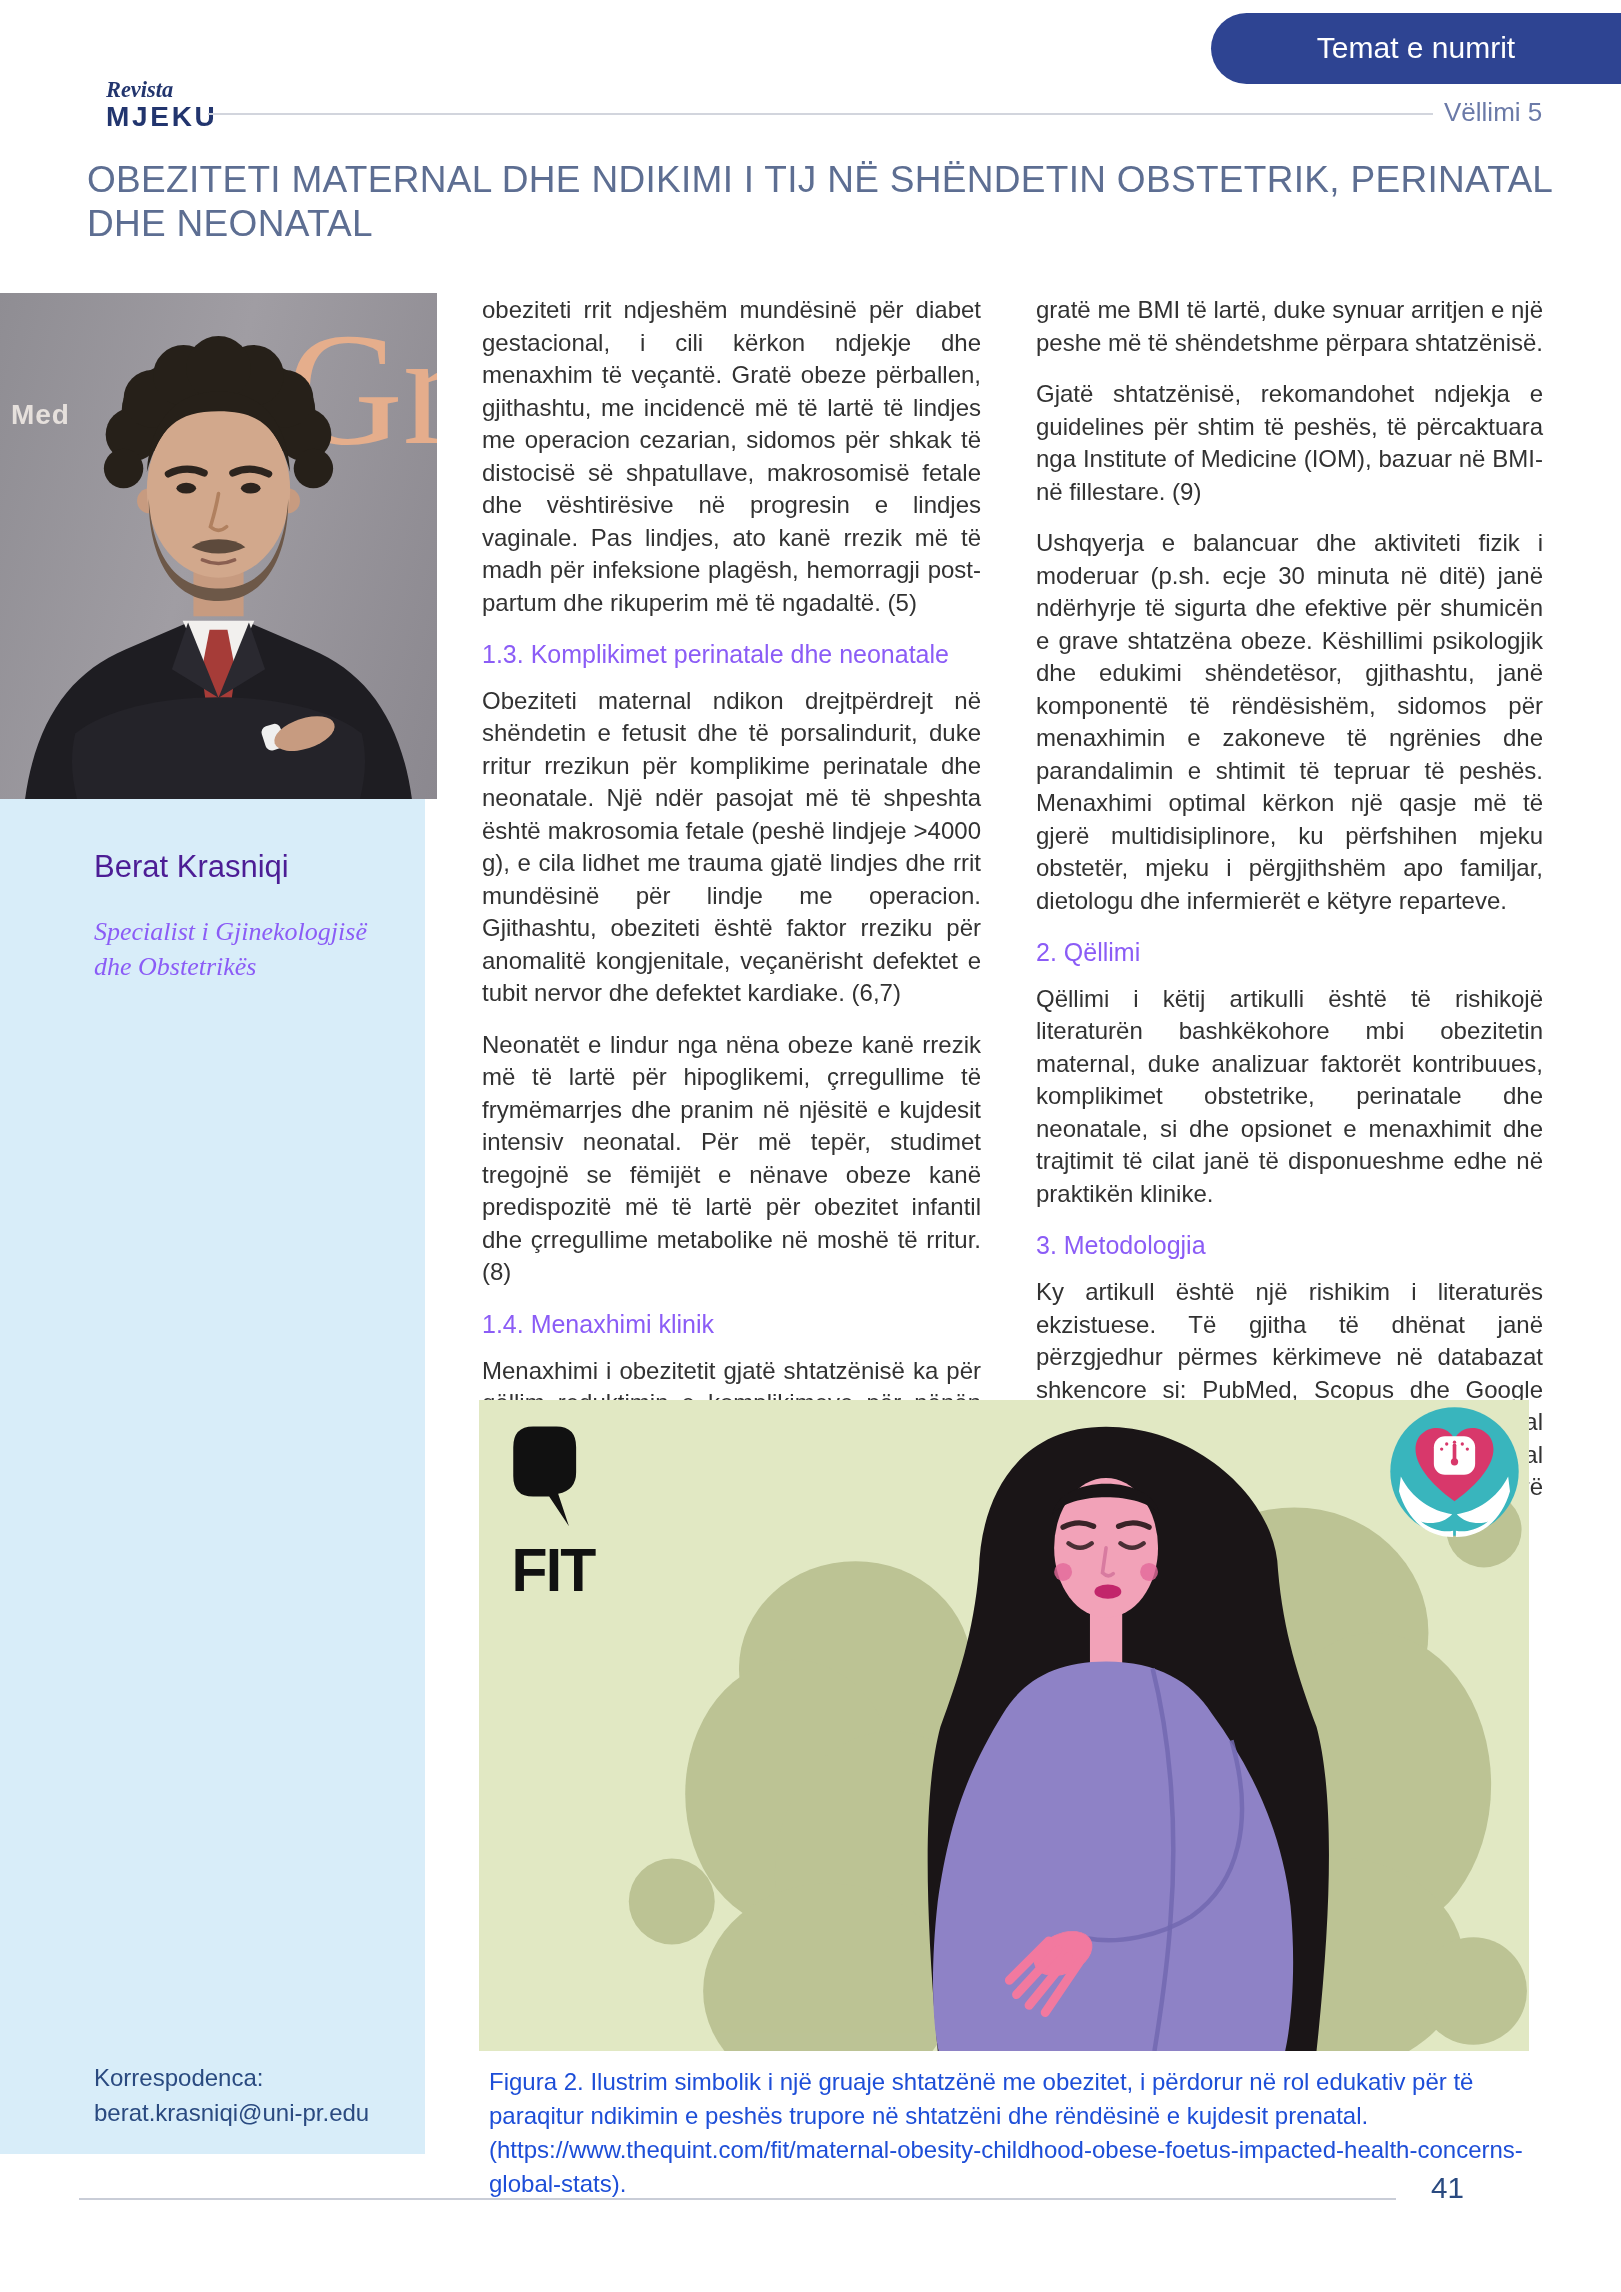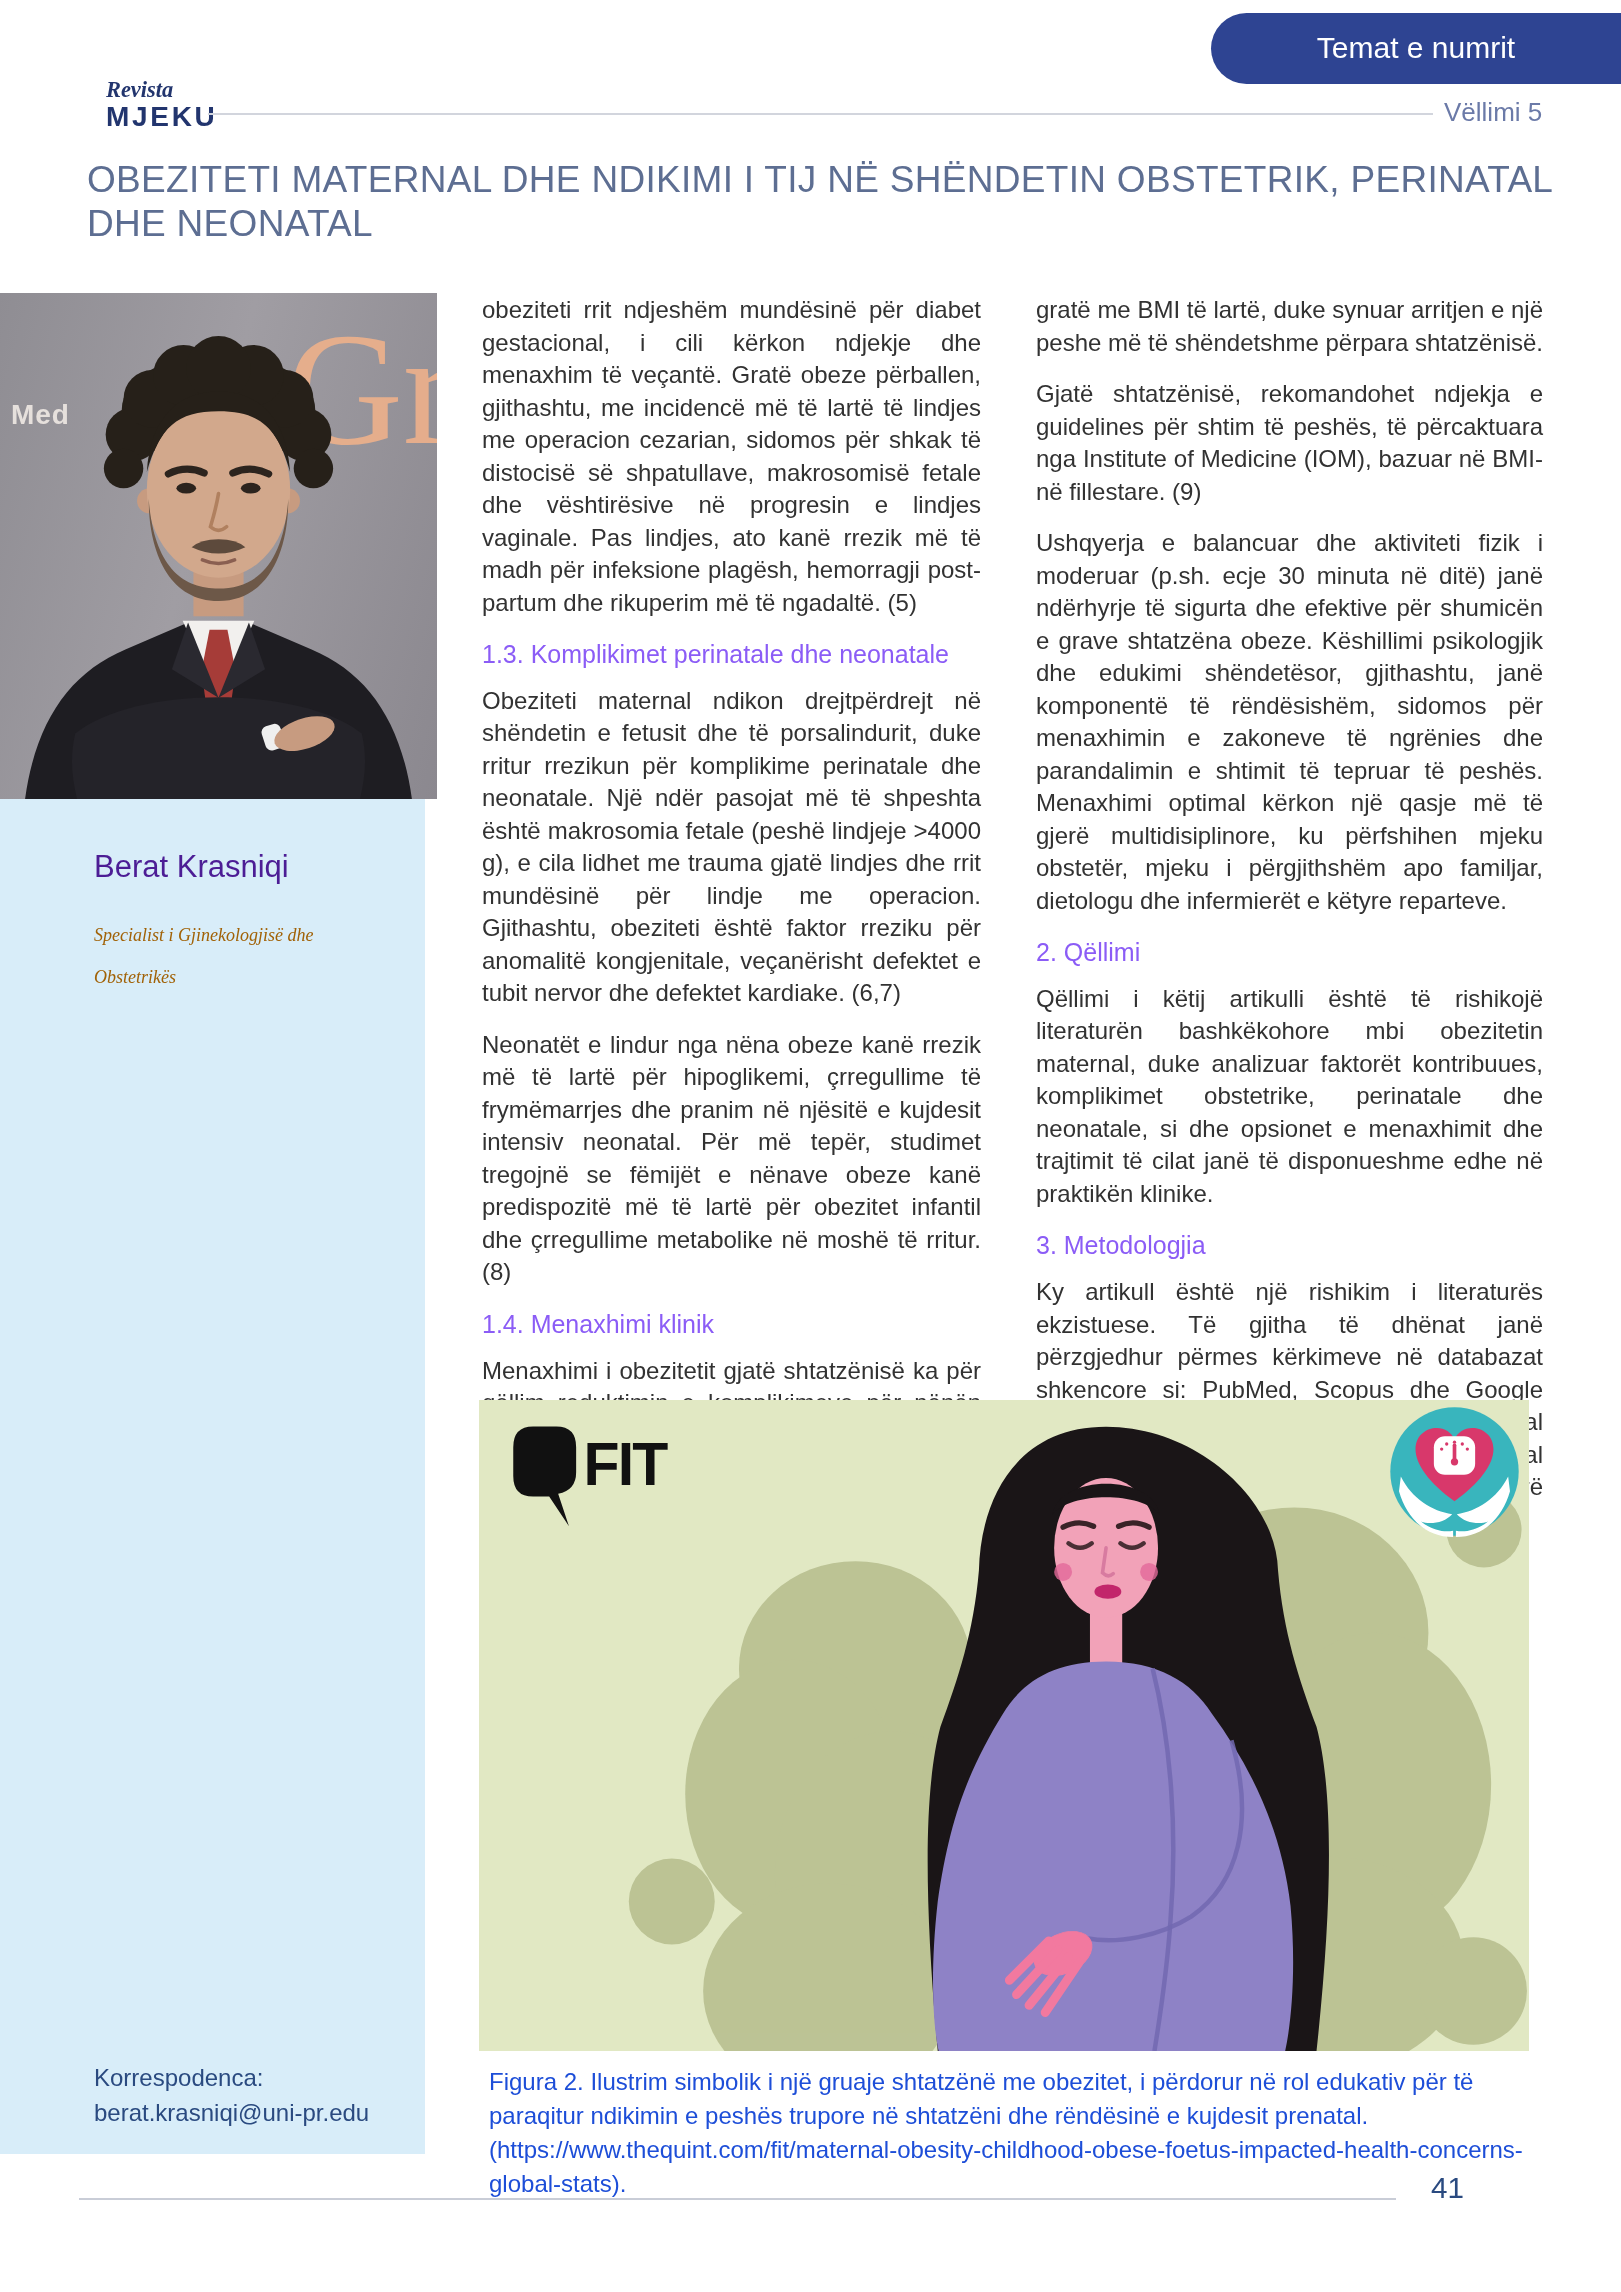--- a/index.html
+++ b/index.html
@@ -23,36 +23,36 @@
          background:linear-gradient(105deg,#8f8d93 0%,#a09da3 45%,#8b888f 100%);}
   .photo-gr{position:absolute;right:-19.7px;top:16px;font-family:"Liberation Serif", serif;
             font-size:161px;color:#eeb18b;opacity:0.9;line-height:1;}
   .photo-med{position:absolute;left:11px;top:106px;font-size:28px;font-weight:bold;
              color:#efe9e4;opacity:0.9;letter-spacing:0.9px;}
   .photo svg{position:absolute;left:0;top:0;}
 
   
   .sidebar{position:absolute;left:0;top:799px;width:425px;height:1355px;background:#d8edf9;}
   .author-name{position:absolute;left:94px;top:50px;font-size:31px;color:#4c1d95;text-align:center;}
-  .author-role{position:absolute;left:94px;top:115px;width:296px;font-size:18px;line-height:42px;
-               font-style:italic;color:#a16207;font-family:"Liberation Serif", serif;}
+  .author-role{position:absolute;left:94px;top:115px;width:296px;font-size:26px;line-height:35px;
+               font-style:italic;color:#8b5cf6;font-family:"Liberation Serif", serif;}
   .corr{position:absolute;left:94px;top:1261px;font-size:24px;line-height:35px;color:#2a4a80;}
 
   
   .col{position:absolute;top:294px;font-size:24px;line-height:32.5px;color:#323232;}
   .col-left{left:482px;width:499px;}
   .col-right{left:1036px;width:507px;}
   .col p{margin:0 0 19px 0;text-align:justify;}
   .col h3{margin:12.5px 0 14.3px 0;font-size:25px;font-weight:normal;color:#8b5cf6;}
 
   
   .figure{position:absolute;left:479px;top:1400px;width:1050px;height:651px;
           background:#e1e8c3;overflow:hidden;}
   .fig-svg{position:absolute;left:0;top:0;}
-  .qfit{position:absolute;left:27px;top:22.4px;display:flex;align-items:flex-start;}
+  .qfit{position:absolute;left:27px;top:22.4px;display:flex;align-items:flex-start;flex-direction:column;}
   .qfit-text{font-size:59px;font-weight:bold;color:#111111;letter-spacing:-1.8px;
              transform:scaleY(1.05);margin-left:5.4px;margin-top:7.2px;}
   .heart-icon{position:absolute;left:909px;top:5.4px;}
 
   .caption{position:absolute;left:477px;top:2065px;width:1068px;
            font-size:24px;line-height:34px;color:#1d4ed8;margin-left:12px;}
   .footer-rule{position:absolute;left:79px;top:2198px;width:1317px;height:1.8px;background:#c9cdd7;}
   .pagenum{position:absolute;left:1431px;top:2171px;font-size:29.6px;color:#2a4a80;}
 </style>
 </head>

